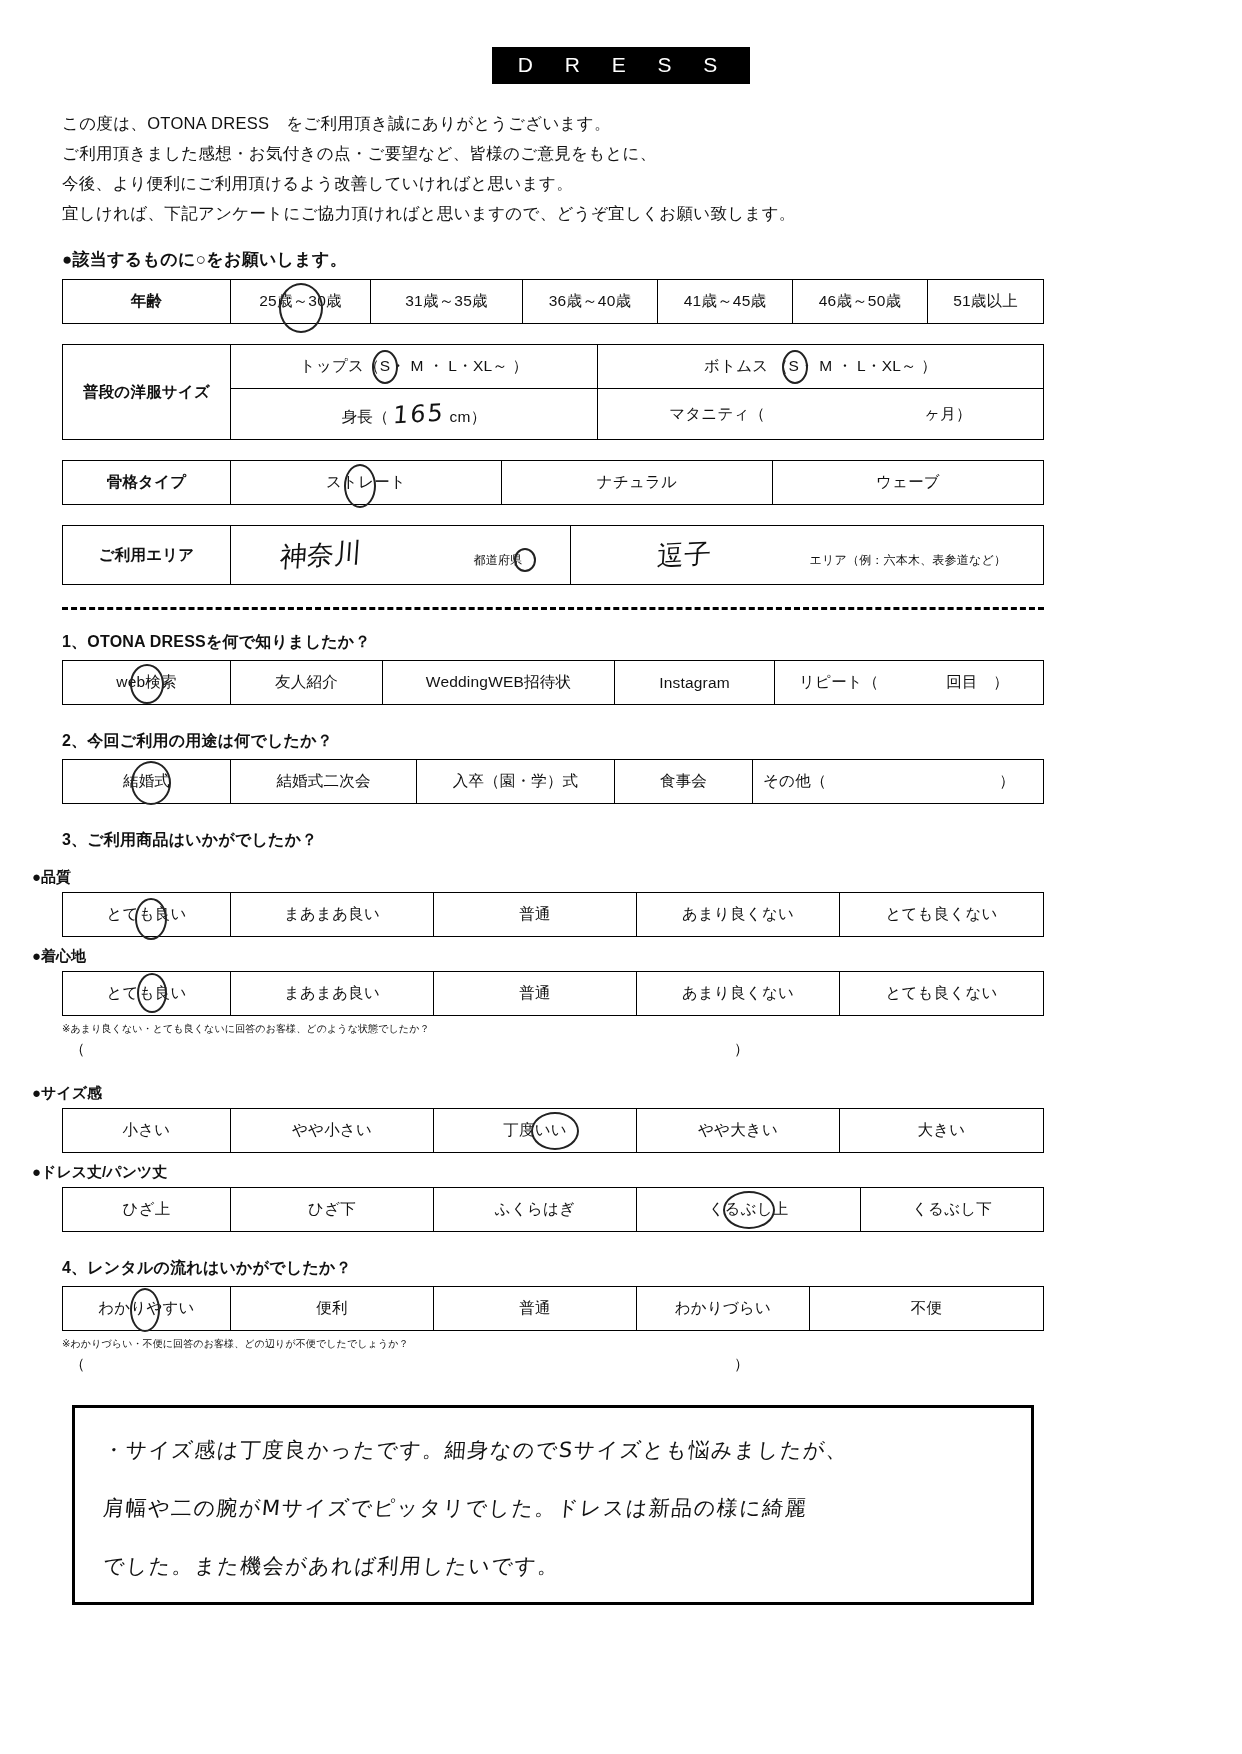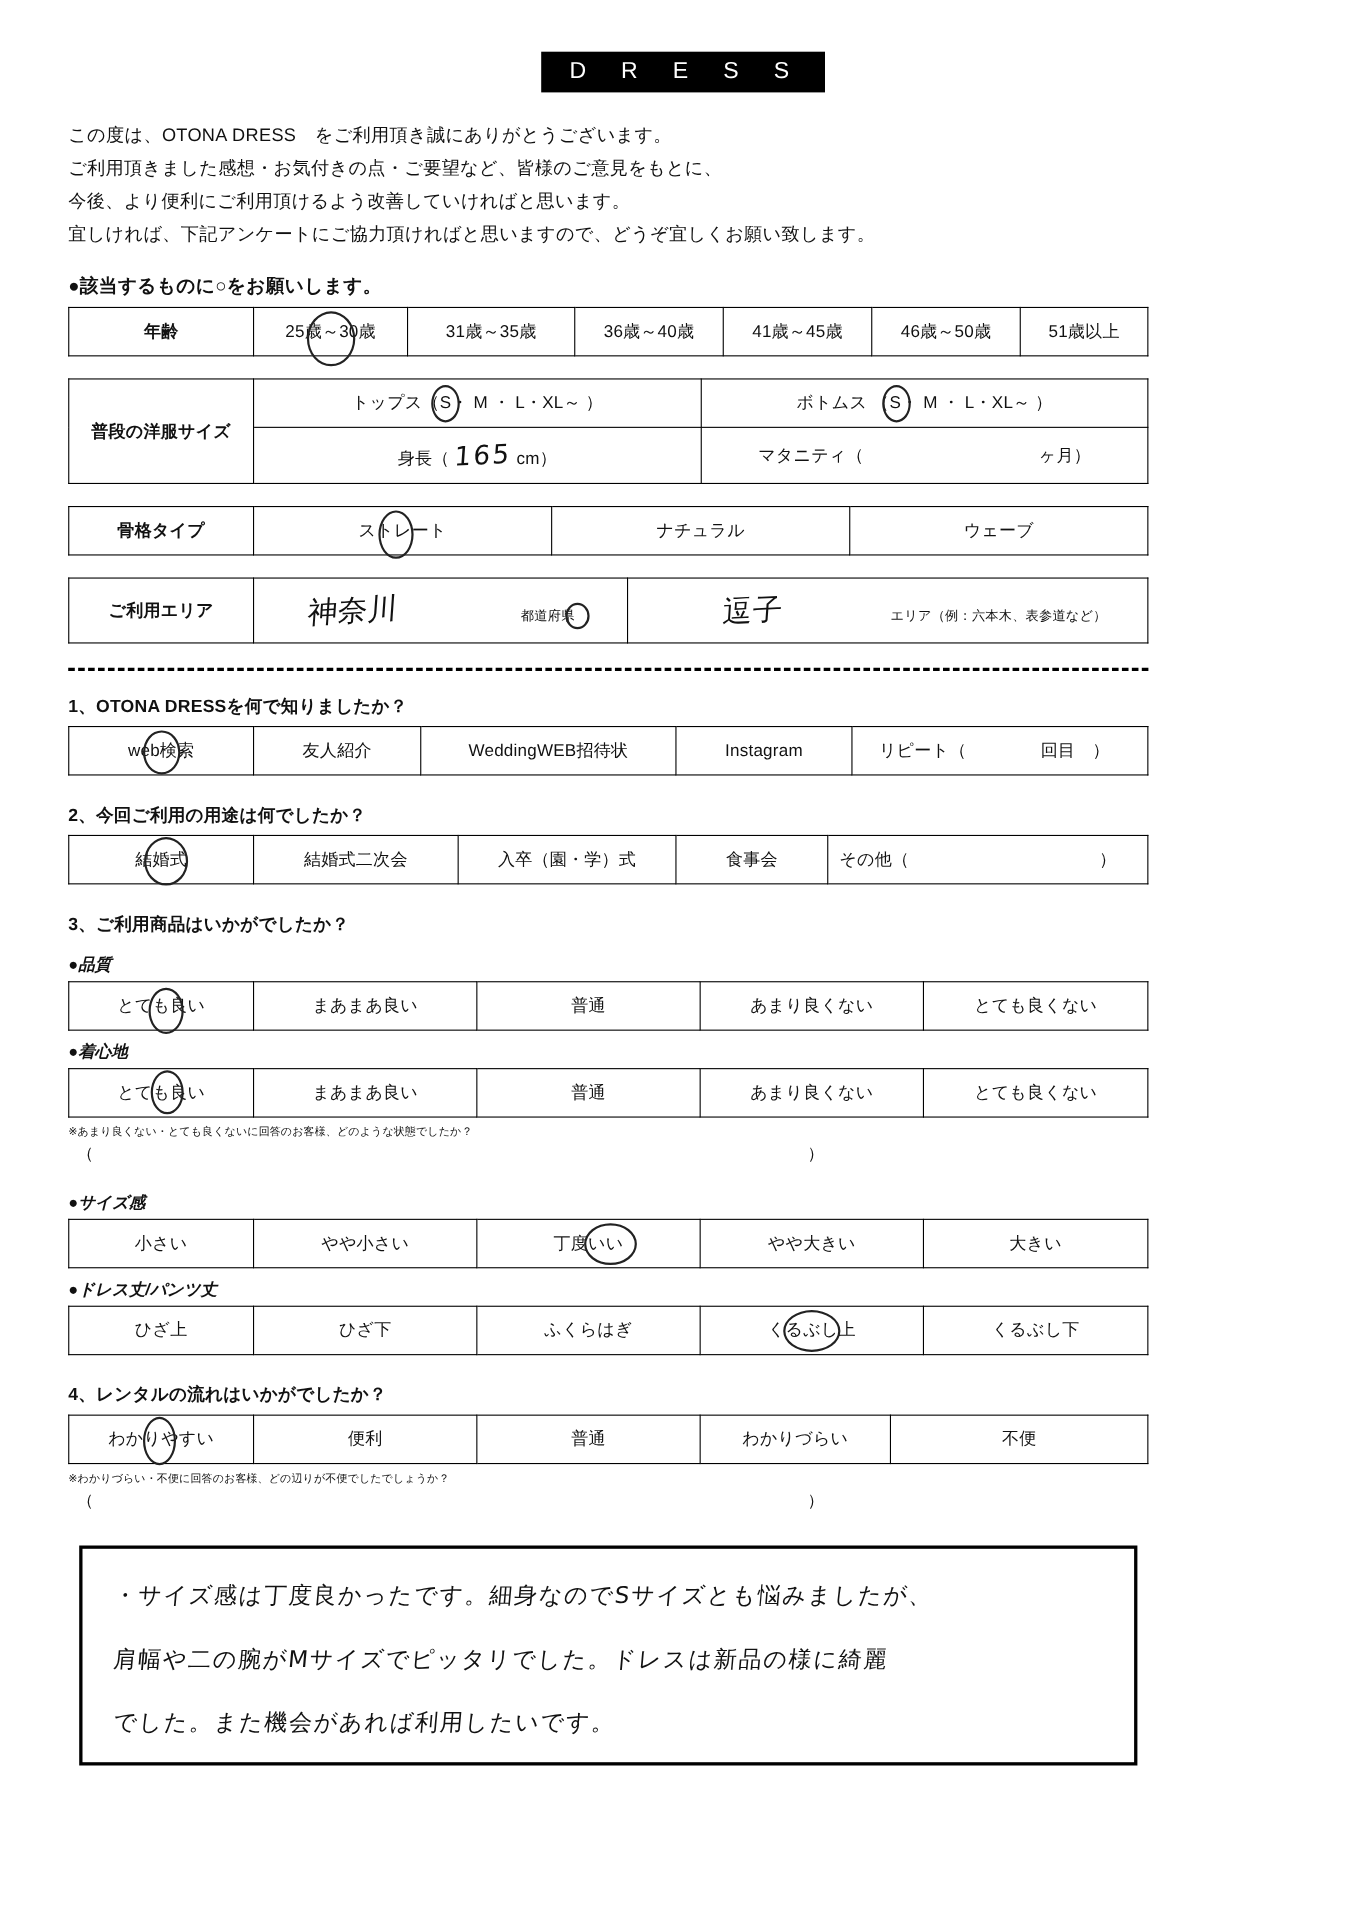--- a/index.html
+++ b/index.html
@@ -62,21 +62,21 @@
   
   .circ {
     position:absolute;
     border:2px solid #222;
     border-radius:50%;
     pointer-events:none;
   }
 
   
   .qh { margin:0 0 7px 62px; font-size:16px; font-weight:bold; letter-spacing:.2px; }
-  .sub-h { margin:0 0 5px 62px; font-size:15px; font-weight:bold;font-style:italic; }
+  .sub-h { margin:0 0 5px 32px; font-size:15px; font-weight:bold; }
   .note { margin:6px 0 0 62px; font-size:10px; letter-spacing:.1px; }
   .paren-row { margin:4px 0 0 62px; width:982px; font-size:15px; position:relative; height:24px; }
   .paren-row .l { position:absolute; left:8px; top:0; }
   .paren-row .r { position:absolute; left:672px; top:0; }
 
   
   .dashed {
     margin:22px 0 22px 62px; width:982px; height:0;
     border-top:3px dashed #000;
   }
@@ -134,21 +134,21 @@
     </tr>
   </tbody>
     </table>
 
   <div class="sp20"></div>
 
   <table class="grid">
     <tbody>
         <tr>
       <td class="label" rowspan="2" style="width:168px">普段の洋服サイズ</td>
-      <td style="width:407px">
+      <td style="width:367px">
         <span class="cellwrap">
           <span>トップス（</span><span>S</span><span>・ M ・ L・XL～ ）</span>
           <span class="circ" style="width:26px;height:34px;left:72px;top:-6px;"></span>
         </span>
       </td>
       <td>
         <span class="cellwrap">
           <span>ボトムス （</span><span>S</span><span>・ M ・ L・XL～ ）</span>
           <span class="circ" style="width:26px;height:34px;left:78px;top:-6px;"></span>
         </span>
@@ -325,21 +325,21 @@
     </table>
 
   <div class="sp10"></div>
   <div class="sub-h">●ドレス丈/パンツ丈</div>
   <table class="grid">
     <tbody>
         <tr>
       <td style="width:168px"><span>ひざ上</span></td>
       <td style="width:203px"><span>ひざ下</span></td>
       <td style="width:203px"><span>ふくらはぎ</span></td>
-      <td style="width:203px">
+      <td style="width:224px">
         <span class="cellwrap">
           <span>くるぶし上</span>
           <span class="circ" style="width:52px;height:38px;left:14px;top:-8px;"></span>
         </span>
       </td>
       <td><span>くるぶし下</span></td>
     </tr>
   </tbody>
     </table>
 

